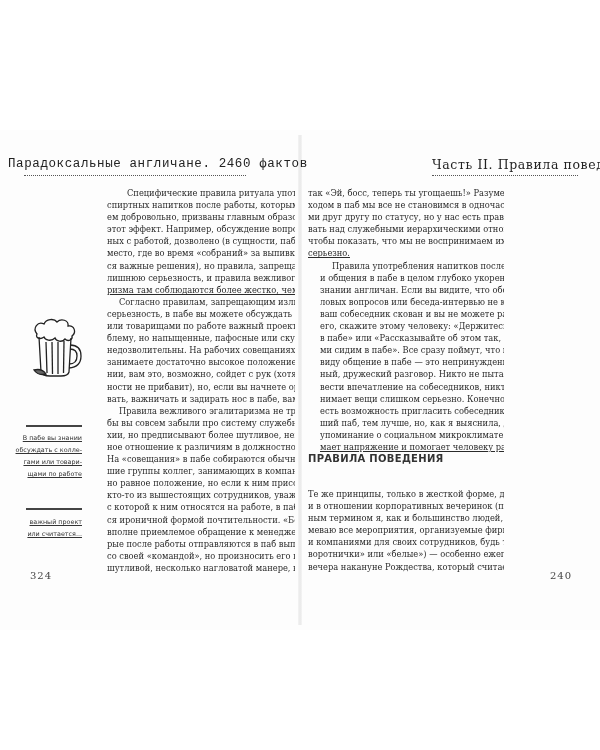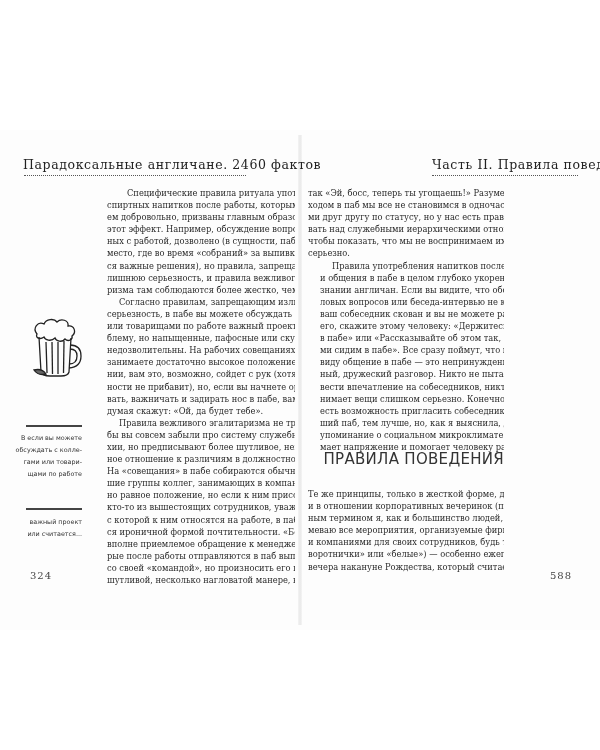--- a/index.html
+++ b/index.html
@@ -10,54 +10,54 @@
   .spread { position: absolute; left: 0; top: 130px; width: 600px; height: 500px; background: #fdfdfd; }
   .gutter { position: absolute; left: 298px; top: 135px; width: 4px; height: 490px;
     background: linear-gradient(to right, #f4f4f4, #e9e9e9, #f4f4f4); }
   .page { position: absolute; top: 0; }
   .header-title { position: absolute; font-family: "DejaVu Serif", serif; font-size: 12.5px; letter-spacing: 0.6px; color: #222; white-space: nowrap; }
   .header-rule { position: absolute; height: 0; border-bottom: 1.5px dotted #555; }
   .text-col { position: absolute; font-size: 8.3px; line-height: 12.1px; text-align: justify; color: #2b2b2b; }
   .text-col p { margin: 0; text-indent: 12px; }
   .text-col p.noindent { text-indent: 0; }
   .line { display: block; white-space: nowrap; overflow: hidden; text-align-last: justify; text-align: justify; }
-  .line.last { text-align-last: left; }
-  .section-heading { position: absolute; text-align: right; font-family: "DejaVu Sans", sans-serif; font-size: 15px; letter-spacing: 0.3px; color: #333; line-height: 14px; }
+  .line.last { text-align-last: left; text-decoration: underline; }
+  .section-heading { position: absolute; text-align: left; font-family: "DejaVu Sans", sans-serif; font-size: 10px; letter-spacing: 0.3px; color: #333; line-height: 14px; font-weight: bold; }
   .sidebar-note { position: absolute; font-family: "DejaVu Sans", sans-serif; font-size: 6.4px; line-height: 12px; text-align: right; color: #333; }
   .note-rule { position: absolute; height: 2px; background: #444; }
   .page-number { position: absolute; font-family: "DejaVu Serif", serif; font-size: 10px; color: #444; letter-spacing: 1px; }
   .mug { position: absolute; }
 </style>
 </head>
 <body>
 
 <div class="spread"></div>
 <div class="gutter"></div>
 
 <div class="page" style="left:0;width:300px;">
-  <div class="header-title" style="left:23px;top:157px;">Парадоксальные англичане. 2460 фактов</div>
+  <div class="header-title" style="left:8px;top:157px;font-family:Liberation Mono, monospace;">Парадоксальные англичане. 2460 фактов</div>
   <div class="header-rule" style="left:24px;top:175px;width:222px;"></div>
 
   <svg class="mug" style="left:28px;top:318px;" width="56" height="62" viewBox="0 0 56 62">
     <g fill="none" stroke="#222" stroke-width="1.3">
       <path d="M9 16 C4 10 10 3 16 6 C18 1 26 0 29 4 C33 0 41 2 40 8 C46 7 49 14 44 18 C45 22 40 24 37 21 C34 25 28 23 27 20 C23 24 17 22 16 19 C12 22 7 20 9 16 Z"></path>
       <path d="M11 19 L13 54 Q14 58 22 58 L33 58 Q40 58 41 54 L43 20"></path>
       <path d="M42 27 Q53 27 53 38 Q53 49 41 50"></path>
       <path d="M42 31 Q49 31 49 38 Q49 46 41 46"></path>
       <line x1="18" y1="24" x2="19" y2="55"></line>
       <line x1="24" y1="24" x2="24.5" y2="56"></line>
       <line x1="30" y1="24" x2="30" y2="56"></line>
       <line x1="36" y1="23" x2="35.5" y2="55"></line>
       <path d="M6 52 Q10 58 18 56 Q14 50 6 52 Z" fill="#666"></path>
     </g>
   </svg>
 
   <div class="note-rule" style="left:26px;top:425px;width:56px;"></div>
   <div class="sidebar-note" style="left:10px;top:432px;width:72px;">
-    <span class="line last" style="text-align:right;text-align-last:right;">В если вы можете</span>
+    <span class="line last" style="text-align:right;text-align-last:right;">В пабе вы знании</span>
     <span class="line last" style="text-align:right;text-align-last:right;">обсуждать с колле-</span>
     <span class="line last" style="text-align:right;text-align-last:right;">гами или товари-</span>
     <span class="line last" style="text-align:center;text-align-last:right;">щами по работе</span>
     <span class="line last" style="text-align:right;text-align-last:right;margin-top:36px;">важный проект</span>
     <span class="line last" style="text-align:right;text-align-last:right;">или считается...</span>
   </div>
   <div class="note-rule" style="left:26px;top:508px;width:56px;"></div>
 
   <div class="text-col" style="left:95px;top:187px;width:200px;">
     <p>
@@ -74,21 +74,20 @@
     <p>
       <span class="line" style="padding-left:12px;">Согласно правилам, запрещающим излишнюю</span>
       <span class="line">серьезность, в пабе вы можете обсуждать с коллегами</span>
       <span class="line">или товарищами по работе важный проект или про-</span>
       <span class="line">блему, но напыщенные, пафосные или скучные речи</span>
       <span class="line">недозволительны. На рабочих совещаниях, если вы</span>
       <span class="line">занимаете достаточно высокое положение в компа-</span>
       <span class="line">нии, вам это, возможно, сойдет с рук (хотя популяр-</span>
       <span class="line">ности не прибавит), но, если вы начнете ораторство-</span>
       <span class="line">вать, важничать и задирать нос в пабе, вам недолго</span>
-      <span class="line last">думая скажут: «Ой, да будет тебе».</span>
     </p>
     <p>
       <span class="line" style="padding-left:12px;">Правила вежливого эгалитаризма не требуют, что-</span>
       <span class="line">бы вы совсем забыли про систему служебной иерар-</span>
       <span class="line">хии, но предписывают более шутливое, непочтитель-</span>
       <span class="line">ное отношение к различиям в должностном статусе.</span>
       <span class="line">На «совещания» в пабе собираются обычно неболь-</span>
       <span class="line">шие группы коллег, занимающих в компании пример-</span>
       <span class="line">но равное положение, но если к ним присоединяется</span>
       <span class="line">кто-то из вышестоящих сотрудников, уважительность,</span>
@@ -146,14 +145,14 @@
       <span class="line">Те же принципы, только в жесткой форме, действуют</span>
       <span class="line">и в отношении корпоративных вечеринок (под дан-</span>
       <span class="line">ным термином я, как и большинство людей, подразу-</span>
       <span class="line">меваю все мероприятия, организуемые фирмами</span>
       <span class="line">и компаниями для своих сотрудников, будь то «синие</span>
       <span class="line">воротнички» или «белые») — особенно ежегодного</span>
       <span class="line">вечера накануне Рождества, который считается тра-</span>
     </p>
   </div>
 
-  <div class="page-number" style="left:250px;top:570px;">588</div>
+  <div class="page-number" style="left:250px;top:570px;">240</div>
 </div>
 
 </body></html>

